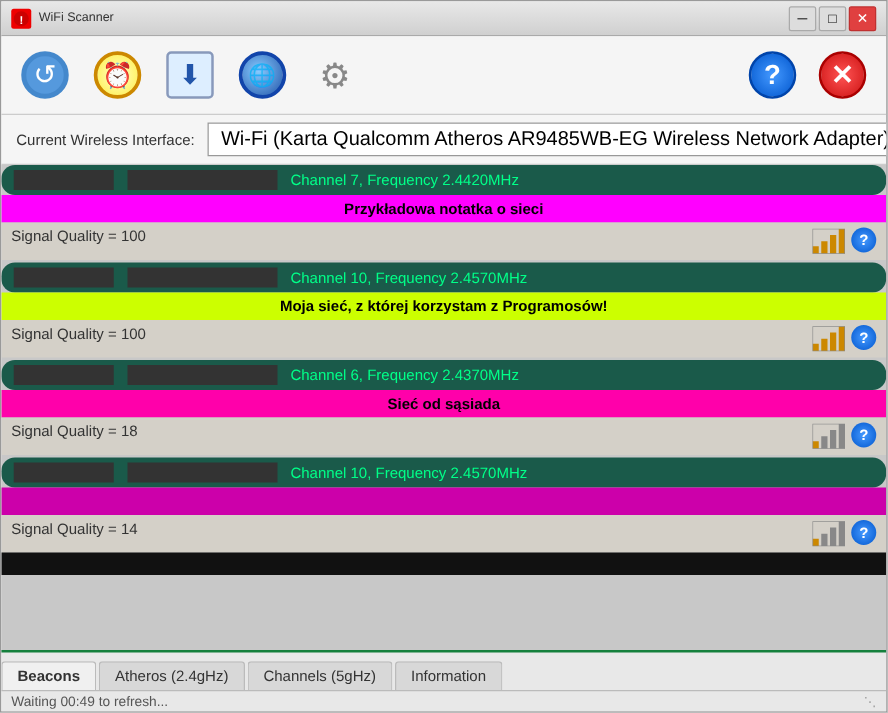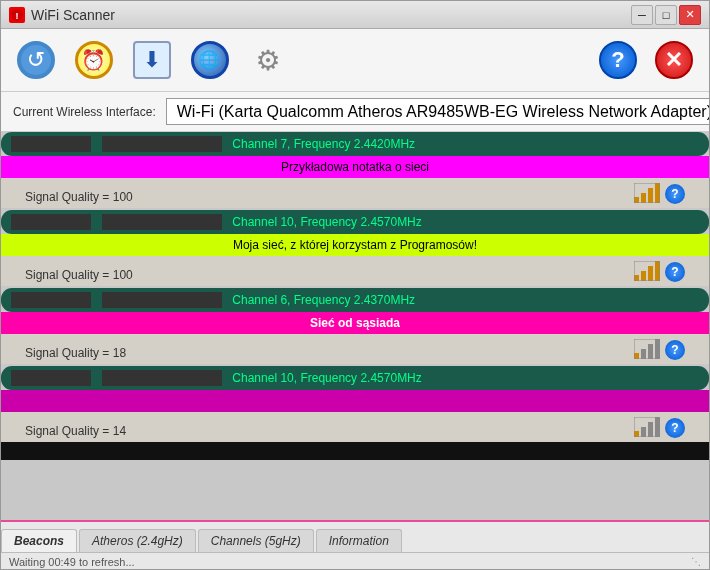--- a/index.html
+++ b/index.html
@@ -30,21 +30,21 @@
     }
     .titlebar-icon {
       width: 16px;
       height: 16px;
       background: #e00;
       border-radius: 2px;
       display: flex; align-items: center; justify-content: center;
       color: white; font-size: 10px; font-weight: bold;
     }
     .titlebar-title {
-      font-size: 14px;
+      font-size: 10px;
       color: #333;
     }
     .titlebar-controls {
       display: flex;
       gap: 2px;
     }
     .titlebar-btn {
       width: 22px; height: 20px;
       border: 1px solid #aaa;
       background: #ddd;
@@ -216,32 +216,32 @@
       min-width: 120px;
     }
 
     .network-header .channel-info {
       color: #00ff88;
     }
 
     .network-note {
       padding: 4px 14px;
       font-size: 12px;
-      font-weight: normal;
+      font-weight: bold;
       text-align: center;
     }
 
     .note-magenta { background: #ff00ff; color: #000; }
     .note-lime { background: #ccff00; color: #000; }
 
     .network-signal {
       background: #d4d0c8;
-      padding: 4px 24px;
-      display: flex;
-      align-items: flex-end;
+      padding: 4px 8px;
+      display: flex;
+      align-items: flex-start;
       gap: 4px;
     }
 
     .signal-text {
       flex: 1;
       color: #333;
       font-size: 12px;
     }
 
     .signal-icon {
@@ -257,26 +257,25 @@
       color: white;
       font-size: 12px;
       font-weight: bold;
       cursor: pointer;
       display: flex; align-items: center; justify-content: center;
     }
 
     
     .tab-bar {
       background: #e8e8e8;
-      border-top: 2px solid #ec4899;
+      border-top: 2px solid #15803d;
       display: flex;
       align-items: flex-end;
       padding-top: 4px;
       height: 32px;
-      font-style: italic;
     }
 
     .tab {
       padding: 4px 12px;
       border: 1px solid #bbb;
       border-bottom: none;
       background: #d8d8d8;
       cursor: pointer;
       font-size: 12px;
       color: #333;
@@ -411,21 +410,21 @@
   </div>
 
   <div class="network-block">
     <div class="network-header">
       <span class="ssid">&nbsp;&nbsp;&nbsp;</span>
       &nbsp;&nbsp;
       <span class="bssid">&nbsp;&nbsp;&nbsp;</span>
       &nbsp;&nbsp;
       <span class="channel-info">Channel 6, Frequency 2.4370MHz</span>
     </div>
-    <div class="network-note" style="background:#ff00aa; color:#ffffff; padding:4px 10px; font-size:12px; font-weight:bold;">Sieć od sąsiada</div>
+    <div class="network-note" style="background:#ff00aa; color:#000000; padding:4px 10px; font-size:12px; font-weight:bold;">Sieć od sąsiada</div>
     <div class="network-signal">
       <span class="signal-text">Signal Quality = 18</span>
       <div class="signal-icon">
         <svg width="26" height="20" viewBox="0 0 26 20">
           <rect x="0" y="14" width="5" height="6" fill="#cc8800"></rect>
           <rect x="7" y="10" width="5" height="10" fill="#888"></rect>
           <rect x="14" y="5" width="5" height="15" fill="#888"></rect>
           <rect x="21" y="0" width="5" height="20" fill="#888"></rect>
           <rect x="0" y="0" width="26" height="20" fill="none" stroke="#888" stroke-width="1"></rect>
         </svg>

